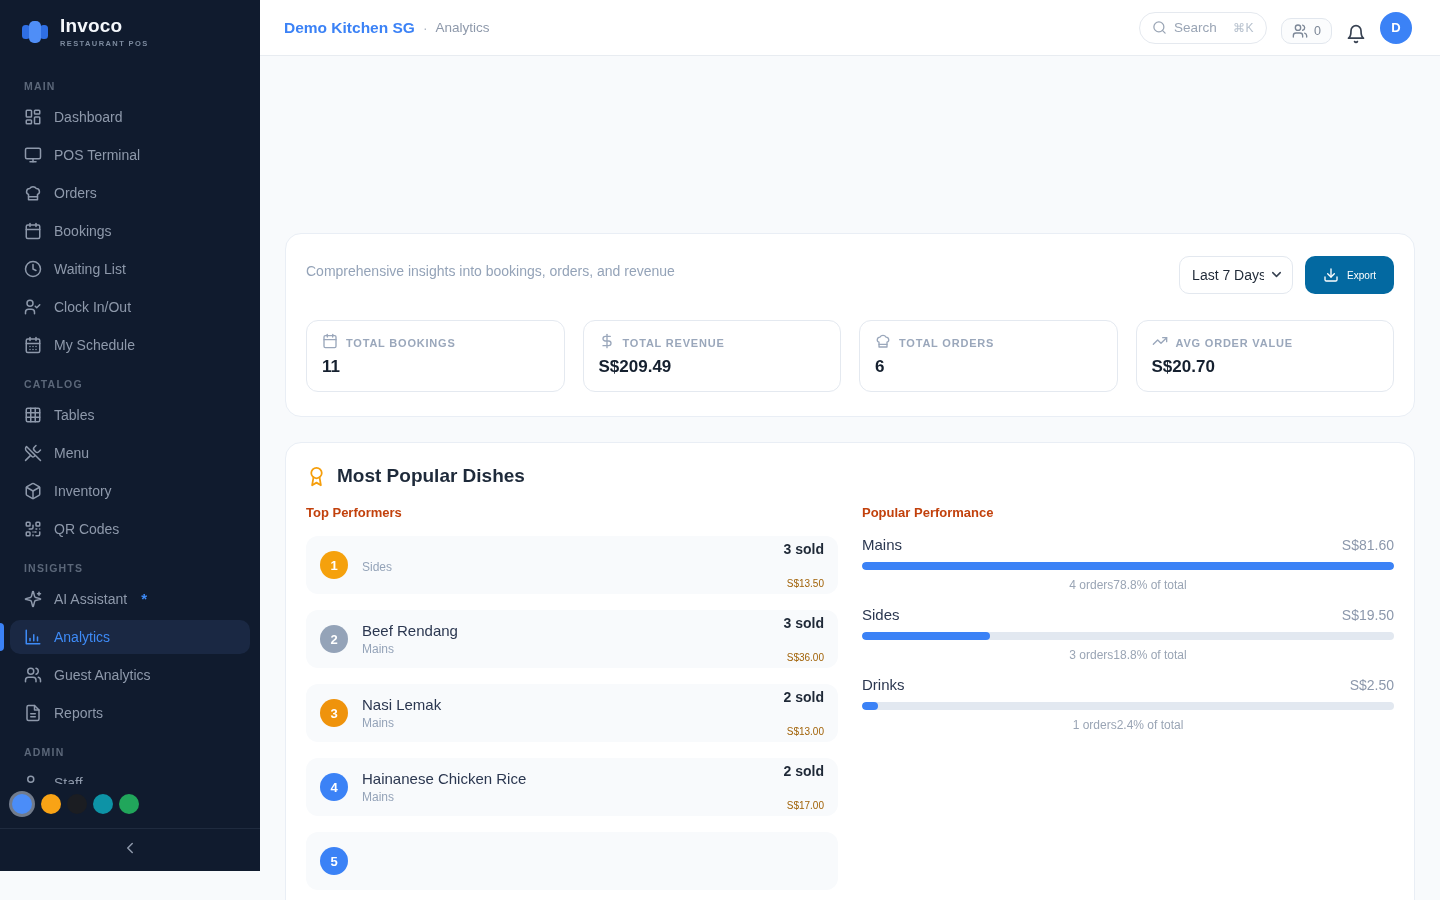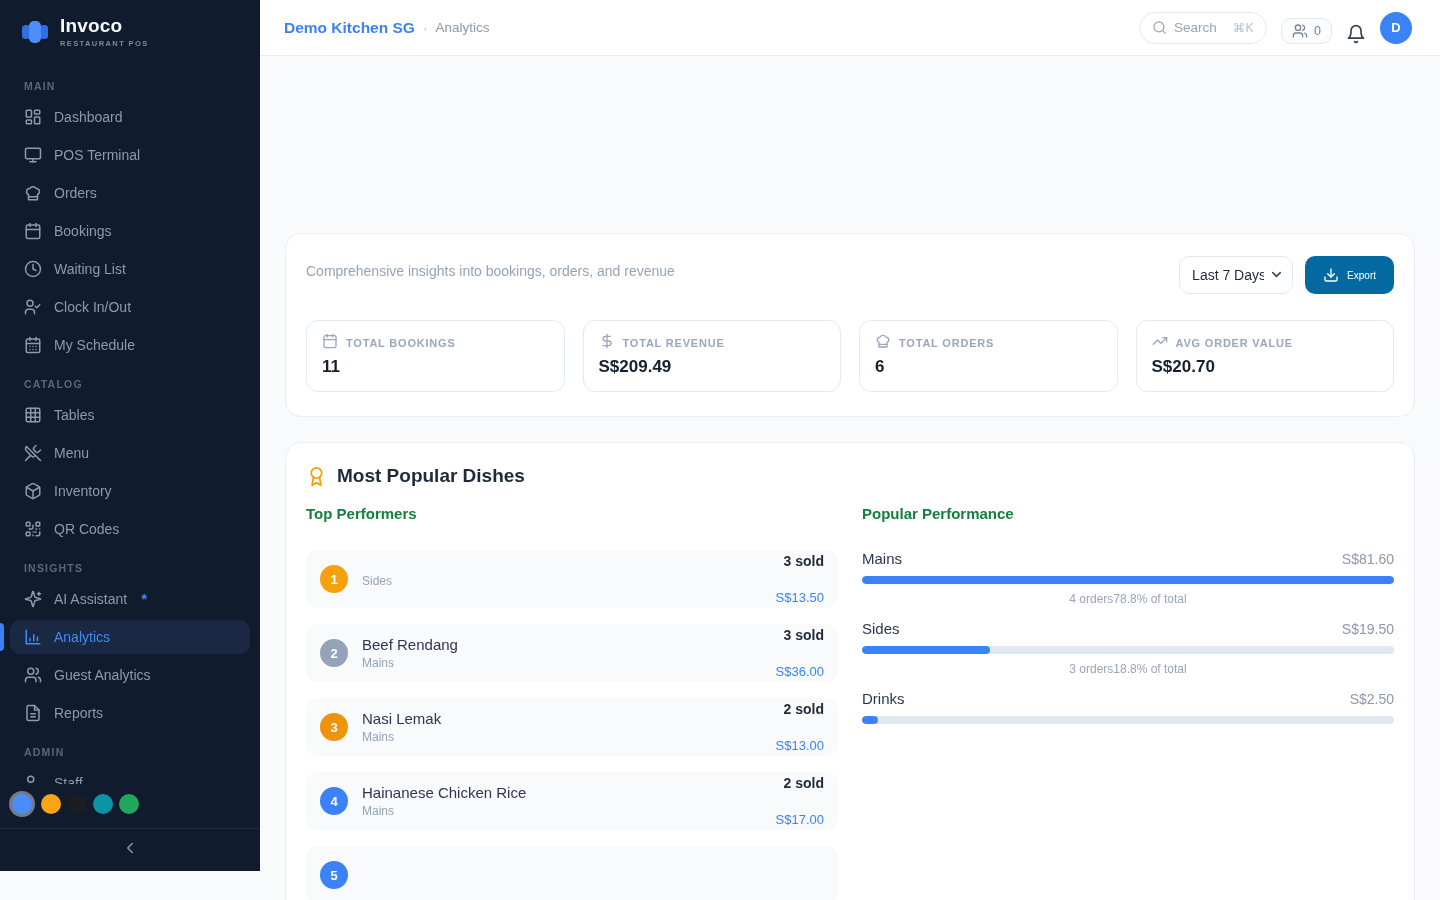--- a/index.html
+++ b/index.html
@@ -67,29 +67,29 @@
   .stat-label-row svg { width:16px; height:16px; }
   .stat-label { font-size:11px; font-weight:700; letter-spacing:.8px; text-transform:uppercase; color:#9aa7bb; }
   .stat-value { font-size:17px; font-weight:700; color:#15202f; margin-top:8px; }
 
   
   .popular-card { margin-top:25px; padding:22px 20px; height:560px; }
   .popular-head { display:flex; align-items:center; gap:10px; margin-bottom:18px; }
   .popular-head svg { width:21px; height:21px; color:#f59e0b; }
   .section-title { font-size:19px; font-weight:700; color:#1e2a3a; }
   .popular-cols { display:grid; grid-template-columns:1fr 1fr; gap:24px; }
-  .col-heading { font-size:15px; font-weight:700; color:#15803d; margin-bottom:28px; }
+  .col-heading { font-size:13px; font-weight:700; color:#c2410c; margin-bottom:16px; }
   .dish-item { display:flex; align-items:center; background:#f8fafc; border-radius:12px; height:58px; padding:0 14px; margin-bottom:16px; }
   .rank-badge { width:28px; height:28px; border-radius:50%; color:#fff; font-size:13px; font-weight:700; display:flex; align-items:center; justify-content:center; flex:none; }
   .dish-info { margin-left:14px; flex:1; min-width:0; }
   .dish-name { font-size:15px; color:#2b3750; font-weight:500; }
   .dish-cat { font-size:12px; color:#94a3b8; margin-top:3px; }
   .dish-right { text-align:right; }
   .dish-sold { font-size:14px; font-weight:700; color:#1f2937; }
-  .dish-rev { font-size:13px; color:#3b82f6; margin-top:21px; }
+  .dish-rev { font-size:10px; color:#a16207; margin-top:21px; }
   .cat-row { margin-bottom:14px; }
   .cat-top { display:flex; justify-content:space-between; align-items:center; }
   .cat-name { font-size:15px; color:#2b3750; font-weight:500; }
   .cat-rev { font-size:14px; color:#8c98ac; }
   .cat-bar-track { height:8px; border-radius:4px; background:#e2e8f0; margin-top:9px; overflow:hidden; }
   .cat-bar-fill { height:8px; border-radius:4px; background:#3b82f6; }
   .cat-sub { display:flex; justify-content:center; margin-top:8px; font-size:12px; color:#9aa5b5; }
 </style>
 </head>
 <body>
@@ -488,20 +488,24 @@
             </div>
 
             <div class="cat-row">
               <div class="cat-top">
                 <span class="cat-name">Drinks</span>
                 <span class="cat-rev">S$2.50</span>
               </div>
               <div class="cat-bar-track">
                 <div class="cat-bar-fill" style="width: 3.1%;"></div>
               </div>
+              <div class="cat-sub">
+                <span>1 orders</span>
+                <span>2.4% of total</span>
+              </div>
             </div>
           </div>
 
         </div>
       </section>
     </main>
   </div>
 </div>
 
 </body></html>

